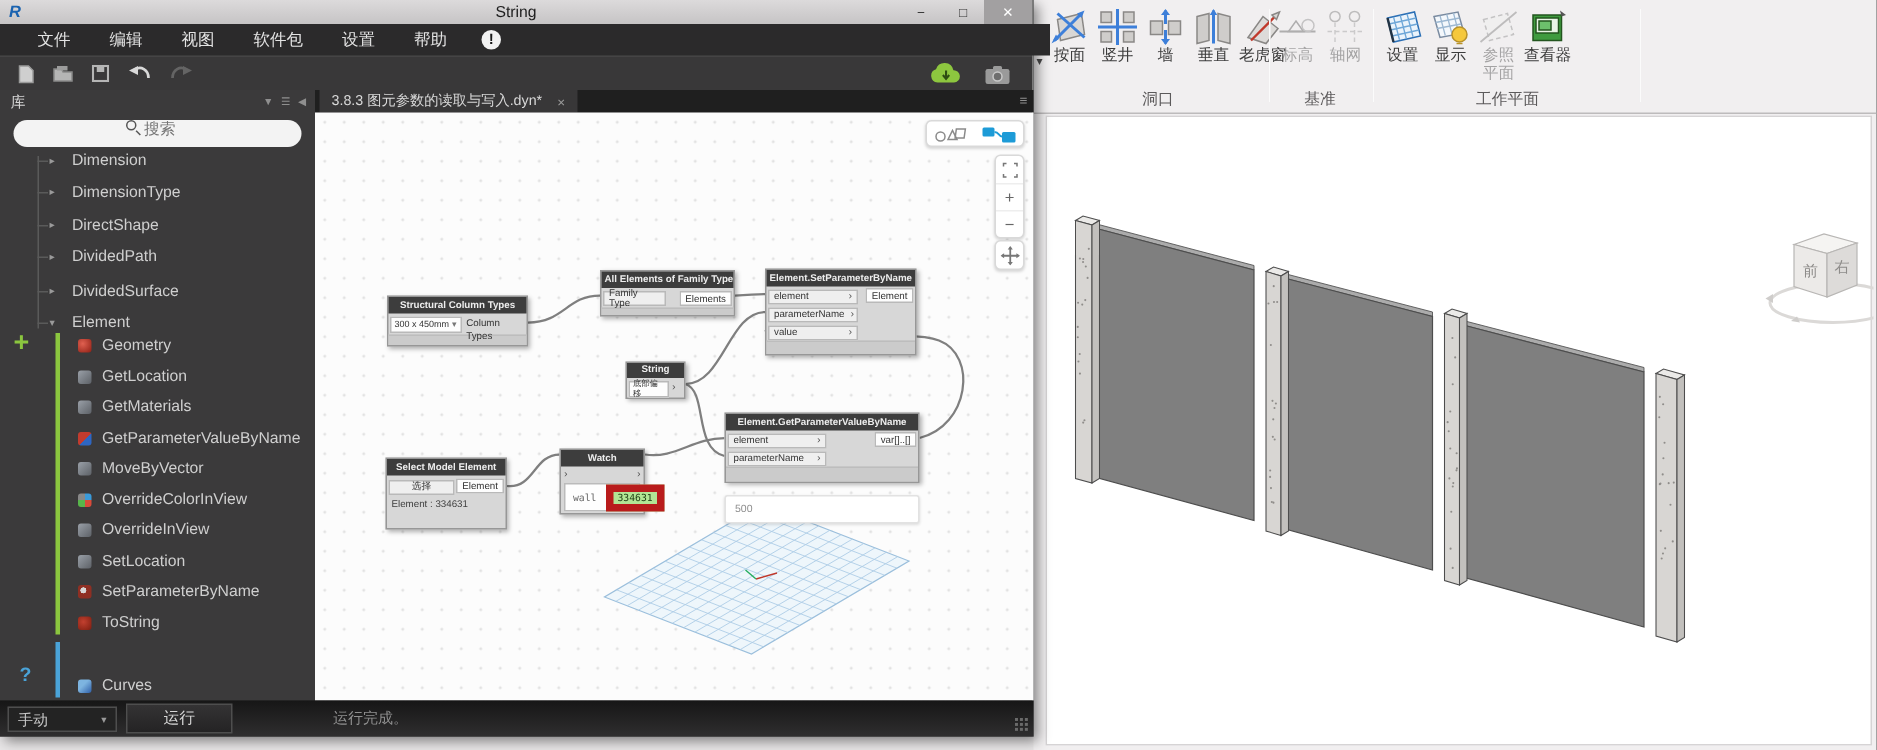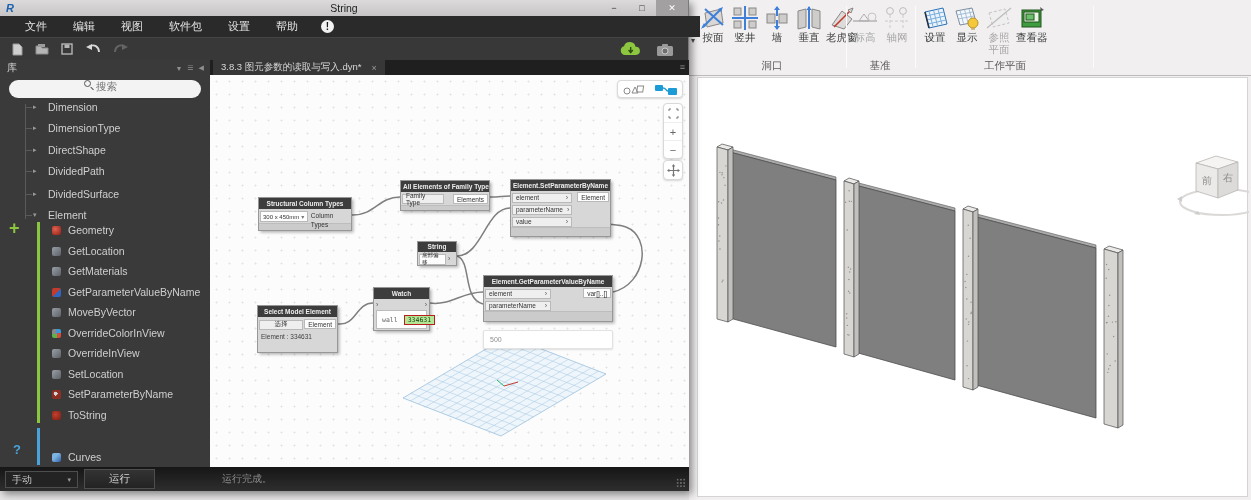--- a/index.html
+++ b/index.html
@@ -120,21 +120,21 @@
   .inpill .chev{color:#555;font-size:7px;margin-left:4px;}
   .outpill{background:#fdfdfd;border:1px solid #b9b9b9;height:10px;line-height:9px;padding:0 3px;
            margin-left:auto;margin-right:1px;cursor:pointer;}
   .nfooter{height:7px;background:#cbcbcb;border-top:1px solid #bdbdbd;}
   .dropdown{background:#fdfdfd;border:1px solid #b9b9b9;height:11px;display:flex;align-items:center;
             padding:0 2px;font-size:6px;color:#333;cursor:pointer;}
   .dropdown .dd-arrow{font-size:6px;color:#777;margin-left:2px;}
 
   #watch-content{background:#fefefe;border:1px solid #bbb;margin:1px 2px;height:19px;display:flex;
                  align-items:center;padding-left:5px;font-family:"DejaVu Sans Mono",monospace;font-size:6.5px;color:#666;}
-  #watch-value{background:var(--watch-green);border:1px solid #b91c1c;color:#1d3c10;padding:0 3px;margin-left:6px;}
+  #watch-value{background:var(--watch-green);border:5px solid #b91c1c;color:#1d3c10;padding:0 3px;margin-left:6px;}
   #sel-footer{font-size:6.5px;color:#3f3f3f;padding:2px 0 0 3px;height:21px;}
   #preview-bubble{position:absolute;left:273px;top:255px;width:130px;height:19px;background:#fff;
                   border:1px solid #e2e2e2;border-radius:2px;box-shadow:0 1px 2px rgba(0,0,0,.12);
                   font-size:7px;color:#8f8f8f;display:flex;align-items:center;padding-left:6px;}
 
   
   #bottombar{left:0;top:467px;width:689px;height:24px;background:linear-gradient(#161616,#2f2e2f);
              display:flex;align-items:center;}
   #run-mode{position:absolute;left:5px;top:4px;width:73px;height:17px;background:#232323;border:1px solid #4e4e4e;
             color:#c9c9c9;font-size:10px;display:flex;align-items:center;padding:0 6px;cursor:pointer;}
@@ -671,21 +671,21 @@
     <div class="node" style="left:207px;top:166px;width:40px;">
       <div class="nheader" style="height:10px;line-height:10px;">String</div>
       <div class="nrow" style="height:13px;">
         <span class="dropdown" style="width:27px;margin:1px 0 0 1px;font-size:5.5px;">
             <span>底部偏移</span>
           </span>
         <span style="font-size:7px;color:#555;margin-left:2px;">›</span>
       </div>
     </div>
 
-    <div class="node" style="left:163px;top:212px;width:57px;">
+    <div class="node" style="left:163px;top:224px;width:57px;">
       <div class="nheader">Watch</div>
       <div class="nrow" style="height:10px;padding:0 2px;justify-content:space-between;">
         <span style="font-size:7px;color:#555;">›</span>
         <span style="font-size:7px;color:#555;">›</span>
       </div>
       <div id="watch-content">
         <span>wall</span>
         <span id="watch-value">334631</span>
       </div>
     </div>

